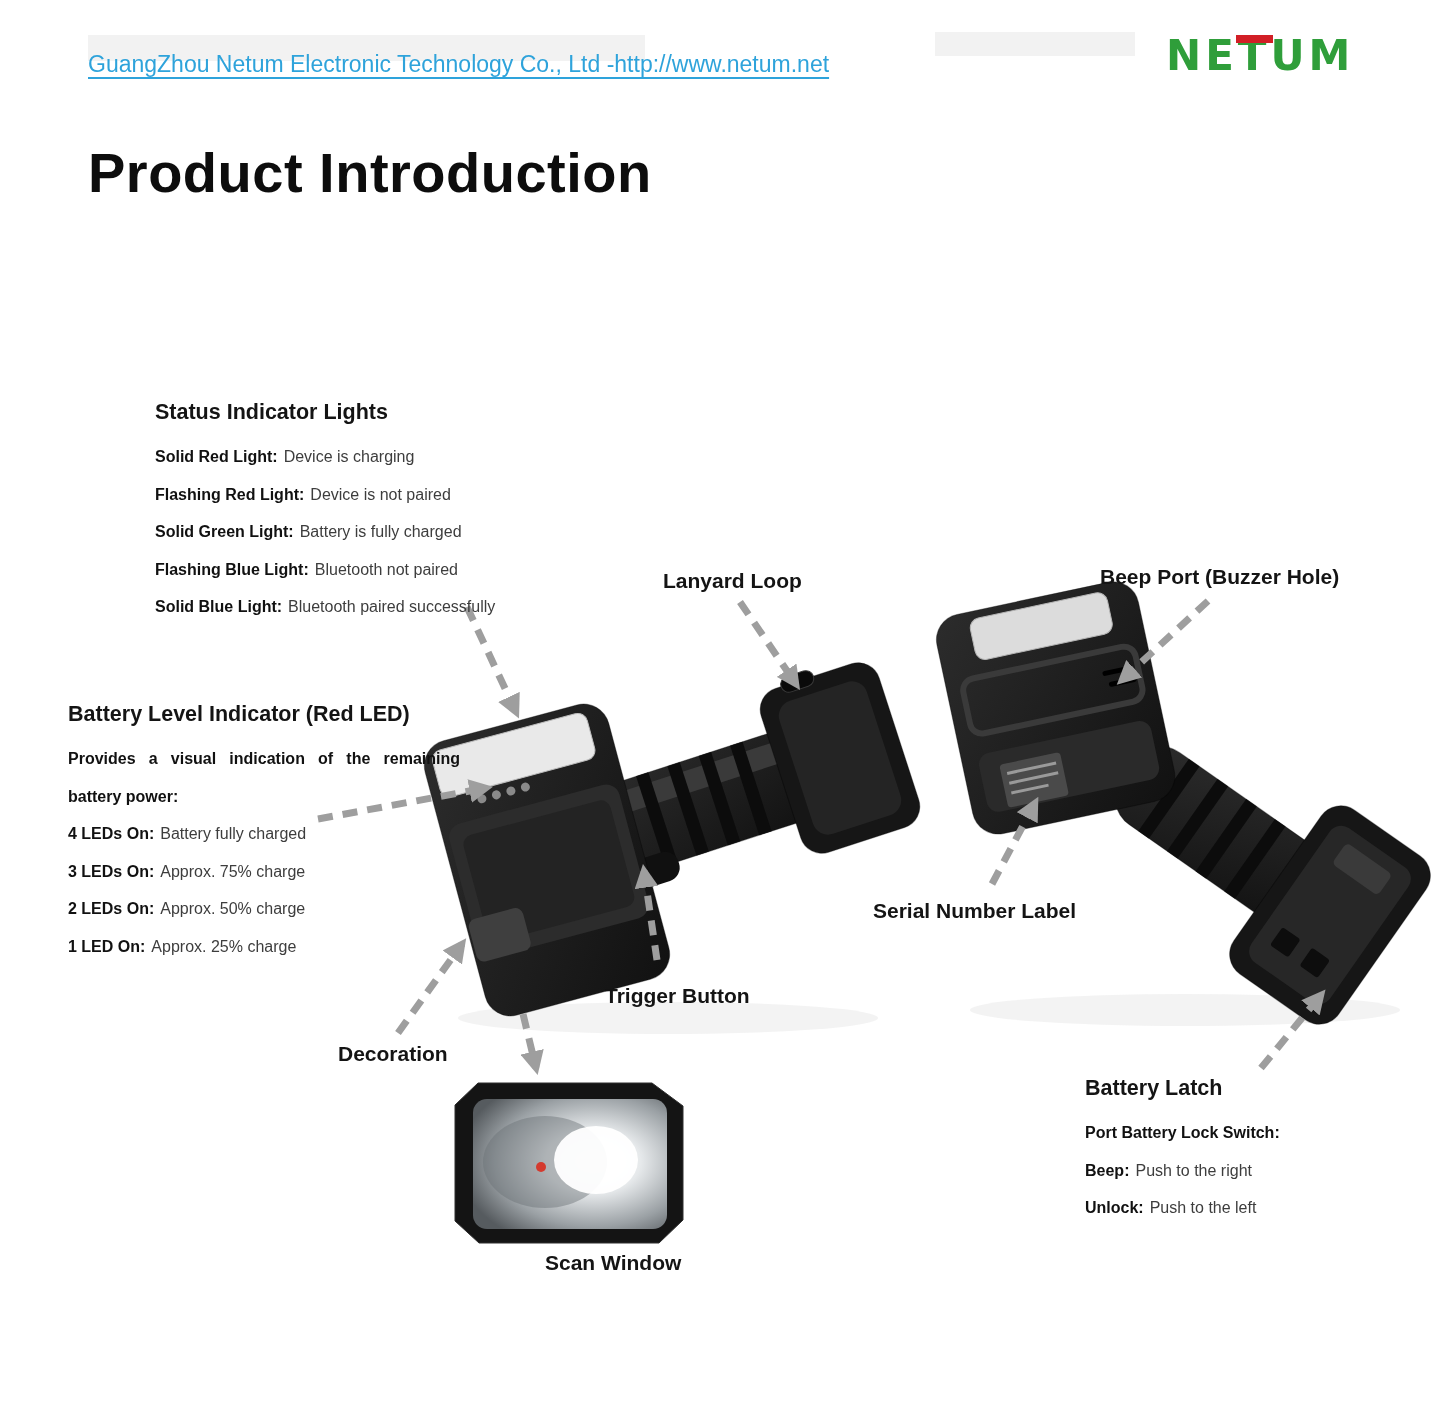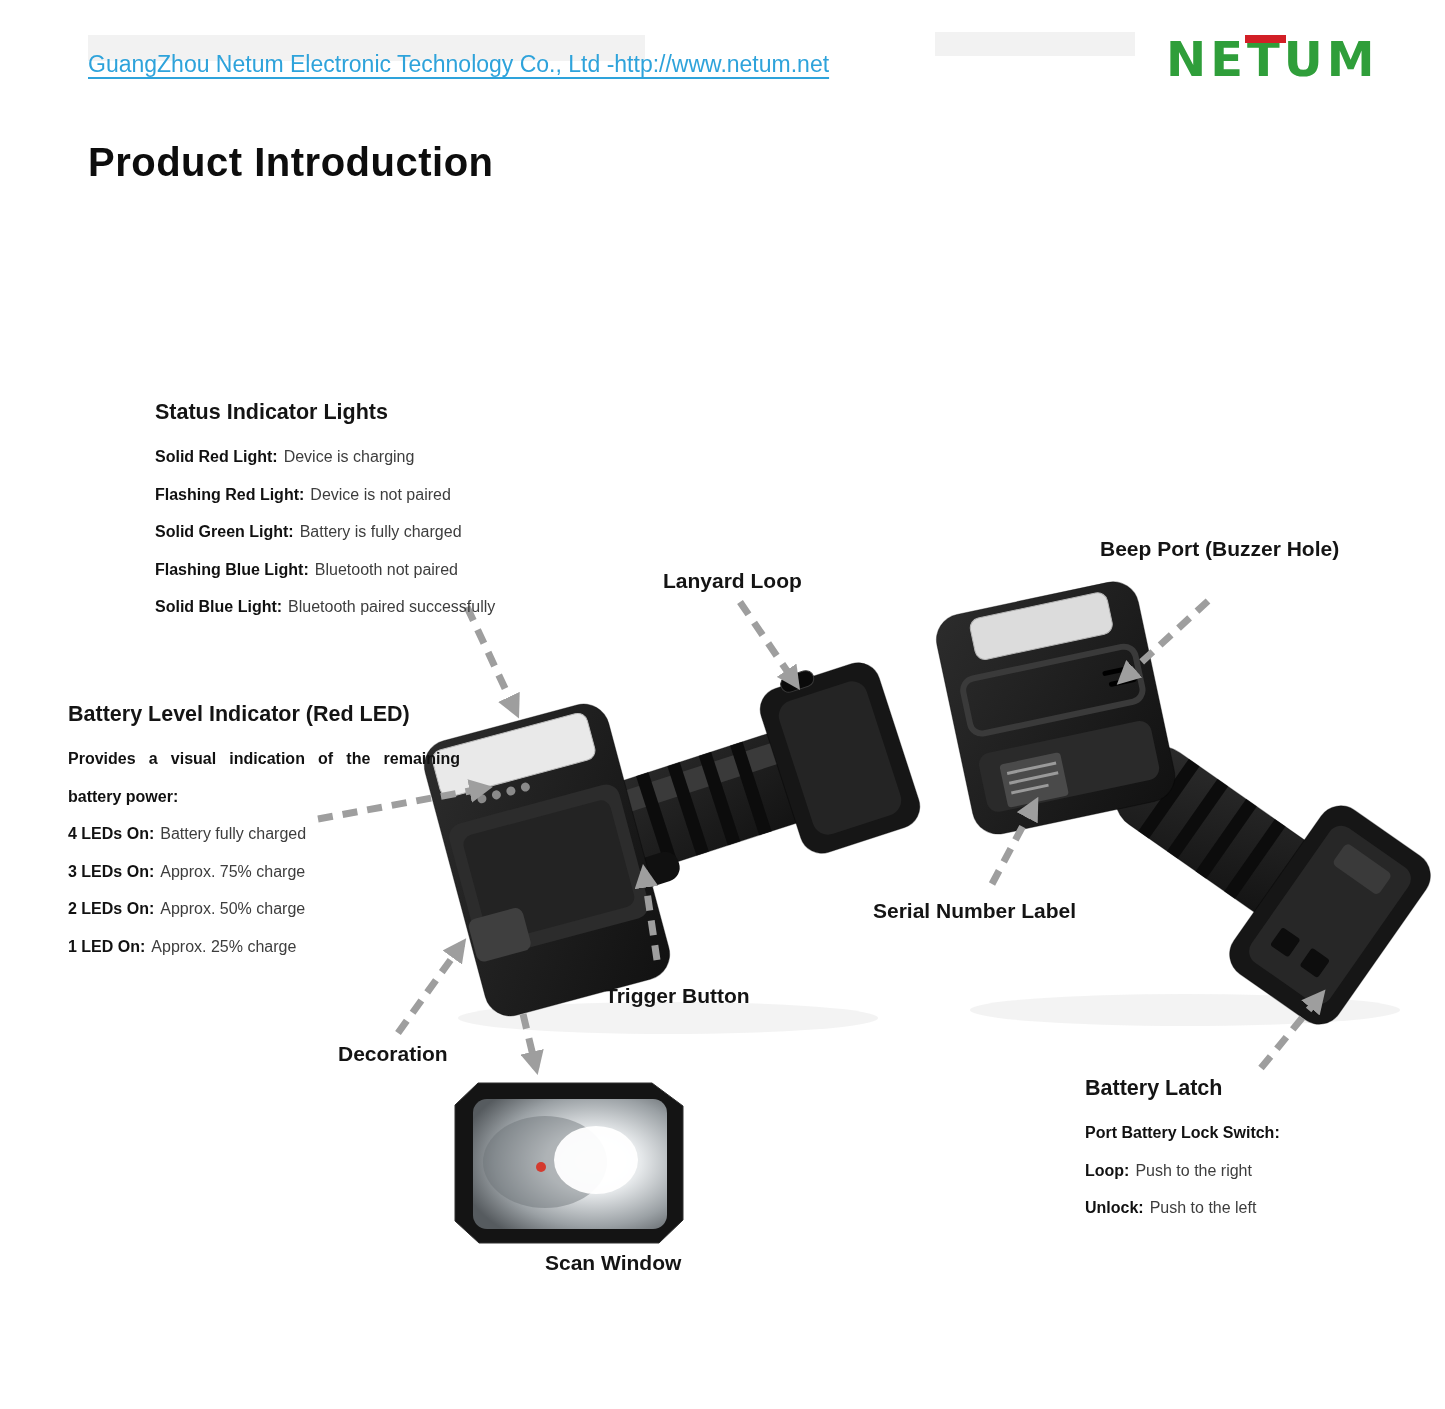--- a/index.html
+++ b/index.html
@@ -9,30 +9,30 @@
     font-family:"Liberation Sans", sans-serif; overflow:hidden;
   }
   .hdr-strip { position:absolute; background:#f2f2f2; z-index:0; }
   .svg-layer { position:absolute; left:0; top:0; z-index:1; }
   .company-link {
     position:absolute; left:88px; top:51px; z-index:2; font-size:23px;
     color:#2ea3db; text-decoration:underline; text-underline-offset:5px; cursor:pointer;
     white-space:nowrap;
   }
   .logo {
-    position:absolute; left:1166px; top:31px; z-index:2; font-size:48px; font-weight:bold;
+    position:absolute; left:1166px; top:31px; z-index:2; font-size:42px; font-weight:bold;
     letter-spacing:4px; color:#2f9e3a; font-family:"DejaVu Sans", sans-serif; white-space:nowrap;
   }
   .logo-t { position:relative; display:inline-block; }
   .logo-t::before {
     content:""; position:absolute; top:4px; left:-2px; width:calc(100% + 4px); height:8px;
     background:#d21f26;
   }
   .page-title {
-    position:absolute; left:88px; top:140px; z-index:2; font-size:40px; font-weight:bold;
+    position:absolute; left:88px; top:140px; z-index:2; font-size:56px; font-weight:bold;
     color:#0d0d0d; letter-spacing:0.5px; white-space:nowrap;
   }
   .section { position:absolute; z-index:2; }
   .section h2 { font-size:21.5px; font-weight:bold; color:#141414; margin-bottom:13px; white-space:nowrap; }
   .li { font-size:16px; line-height:37.5px; color:#3d3d3d; white-space:nowrap; }
   .li b { color:#111111; margin-right:6px; }
   .desc { font-size:16px; font-weight:bold; color:#111111; line-height:37.5px; text-align:justify; }
   .callout {
     position:absolute; z-index:2; font-size:21px; font-weight:bold; color:#141414; white-space:nowrap;
   }
@@ -173,26 +173,26 @@
   <div class="section" style="left:68px; top:702px; width:392px;">
     <h2>Battery Level Indicator (Red LED)</h2>
     <div class="desc">Provides a visual indication of the remaining battery power:</div>
     <div class="li"><b>4 LEDs On:</b><span>Battery fully charged</span></div>
     <div class="li"><b>3 LEDs On:</b><span>Approx. 75% charge</span></div>
     <div class="li"><b>2 LEDs On:</b><span>Approx. 50% charge</span></div>
     <div class="li"><b>1 LED On:</b><span>Approx. 25% charge</span></div>
   </div>
 
   <div class="callout" style="left:663px; top:569px;">Lanyard Loop</div>
-  <div class="callout" style="left:1100px; top:537px;">Beep Port (Buzzer Hole)</div>
+  <div class="callout" style="left:1100px; top:565px;">Beep Port (Buzzer Hole)</div>
   <div class="callout" style="left:873px; top:899px;">Serial Number Label</div>
   <div class="callout" style="left:605px; top:984px;">Trigger Button</div>
   <div class="callout" style="left:338px; top:1042px;">Decoration</div>
   <div class="callout" style="left:497px; top:1251px;margin-left:48px;">Scan Window</div>
 
   <div class="section" style="left:1085px; top:1076px; width:260px;">
     <h2>Battery Latch</h2>
     <div class="li"><b>Port Battery Lock Switch:</b></div>
-    <div class="li"><b>Loop:</b><span>Push to the right</span></div>
+    <div class="li"><b>Beep:</b><span>Push to the right</span></div>
     <div class="li"><b>Unlock:</b><span>Push to the left</span></div>
   </div>
 
 </div>
 
 </body></html>

